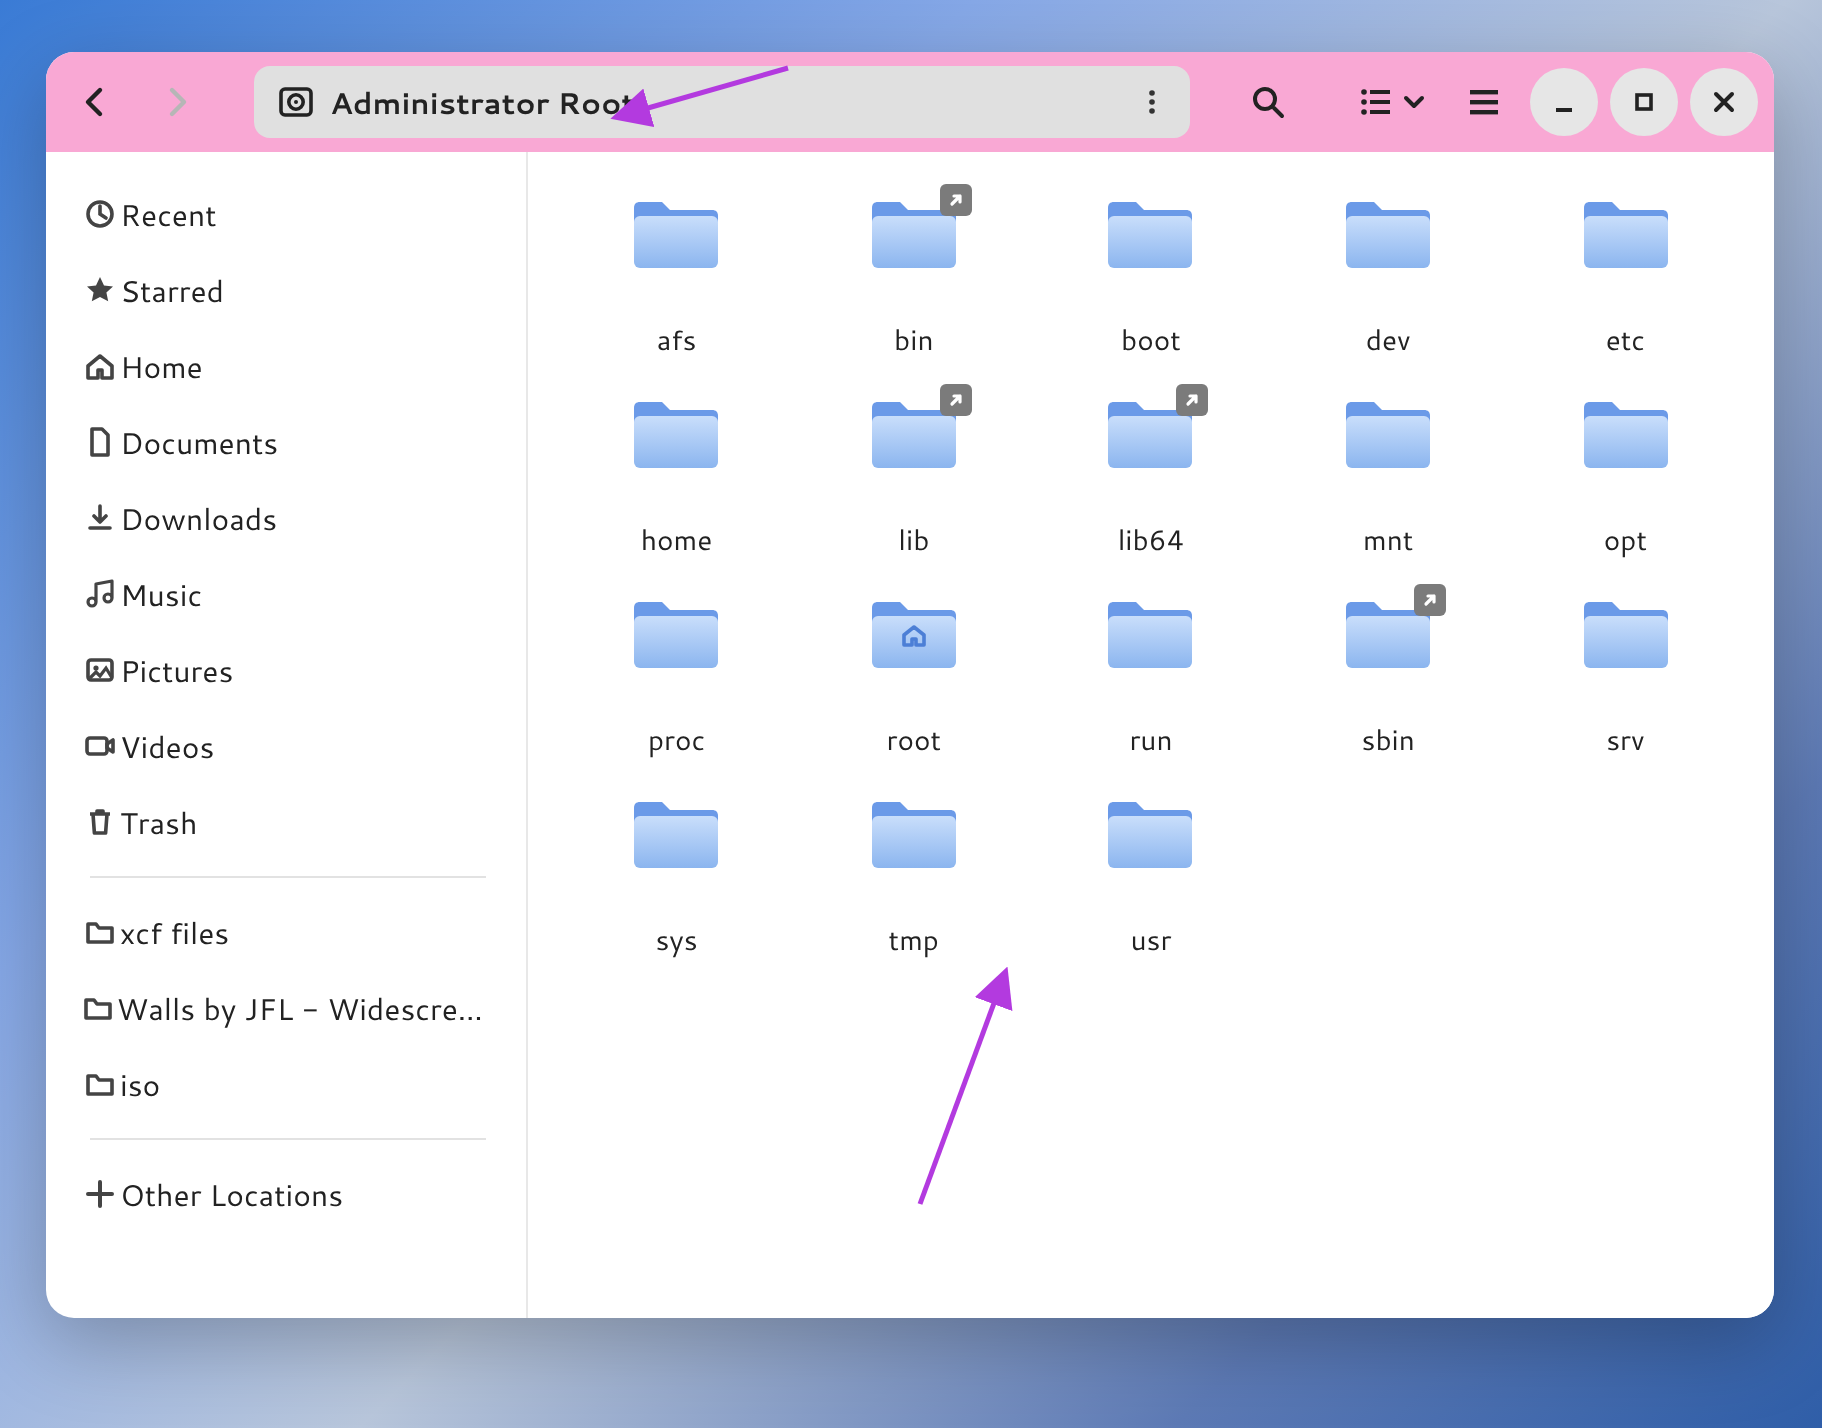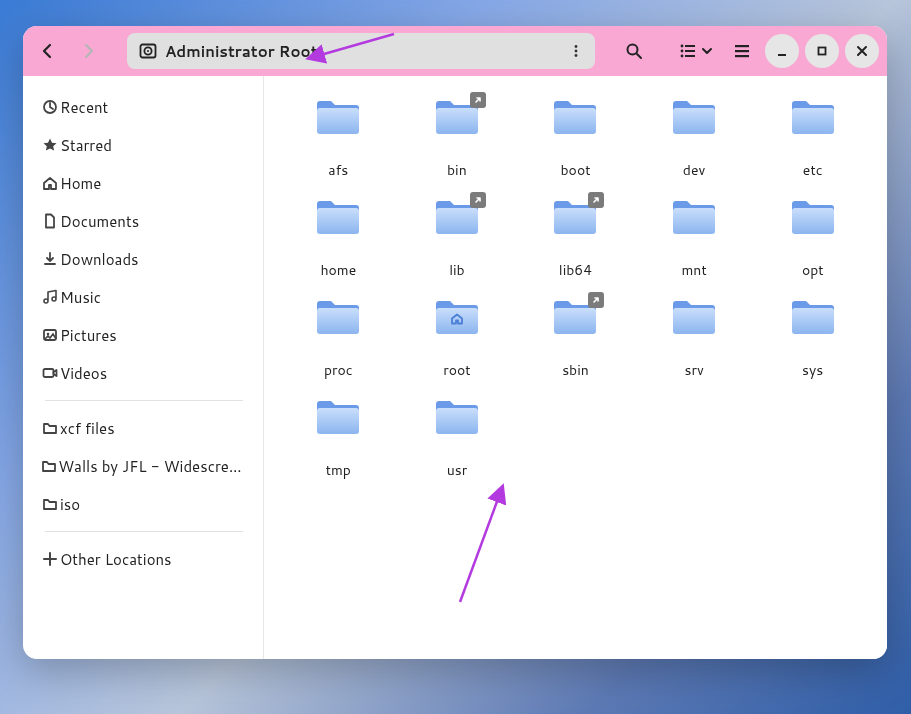--- a/index.html
+++ b/index.html
@@ -224,20 +224,28 @@
           </div>
           <div class="side-item">
             <span class="ico">
               <svg width="16" height="16" viewBox="0 0 16 16">
                 <rect x="1.5" y="4" width="10" height="8" rx="1.5" fill="none" stroke="#444" stroke-width="1.8"></rect>
                 <path d="M11.5 7l3-2v6l-3-2z" fill="none" stroke="#444" stroke-width="1.8" stroke-linejoin="round"></path>
               </svg>
             </span>
             <span class="lbl">Videos</span>
           </div>
+          <div class="side-item">
+            <span class="ico">
+              <svg width="16" height="16" viewBox="0 0 16 16">
+                <path d="M3 4h10M6.5 4V2.5h3V4M4.5 4l.7 9.5h5.6L11.5 4" fill="none" stroke="#444" stroke-width="1.8" stroke-linejoin="round"></path>
+              </svg>
+            </span>
+            <span class="lbl">Trash</span>
+          </div>
         </div>
       <div class="sep"></div>
       <div id="side-bookmarks">
           <div class="side-item">
             <span class="ico">
               <svg width="16" height="16" viewBox="0 0 16 16">
                 <path d="M2 4h4l1.5 2H14v7H2z" fill="none" stroke="#444" stroke-width="1.8" stroke-linejoin="round"></path>
               </svg>
             </span>
             <span class="lbl">xcf files</span>
@@ -434,20 +442,33 @@
                     <stop offset="0" stop-color="#c9defb"></stop>
                     <stop offset="1" stop-color="#8bb5ef"></stop>
                   </linearGradient>
                 </defs>
                 <path d="M2 6c0-2 1-3 3-3h11l4 4h21c2 0 3 1 3 3v3H2z" fill="#6b9ae8"></path>
                 <rect x="2" y="10" width="42" height="26" rx="3" fill="url(#fg)"></rect>
               </svg><span class="home-glyph"><svg width="14" height="14" viewBox="0 0 14 14">
                   <path d="M2 7l5-4 5 4v5H8V9H6v3H2z" fill="none" stroke="#4c7fd6" stroke-width="1.8" stroke-linejoin="round"></path>
                 </svg></span></div>
             <div class="fname">root</div>
+          </div>
+          <div class="file">
+            <div class="folder-ic"><svg viewBox="0 0 46 38">
+                <defs>
+                  <linearGradient id="fg" x1="0" y1="0" x2="0" y2="1">
+                    <stop offset="0" stop-color="#c9defb"></stop>
+                    <stop offset="1" stop-color="#8bb5ef"></stop>
+                  </linearGradient>
+                </defs>
+                <path d="M2 6c0-2 1-3 3-3h11l4 4h21c2 0 3 1 3 3v3H2z" fill="#6b9ae8"></path>
+                <rect x="2" y="10" width="42" height="26" rx="3" fill="url(#fg)"></rect>
+              </svg></div>
+            <div class="fname">run</div>
           </div>
           <div class="file">
             <div class="folder-ic"><svg viewBox="0 0 46 38">
                 <defs>
                   <linearGradient id="fg" x1="0" y1="0" x2="0" y2="1">
                     <stop offset="0" stop-color="#c9defb"></stop>
                     <stop offset="1" stop-color="#8bb5ef"></stop>
                   </linearGradient>
                 </defs>
                 <path d="M2 6c0-2 1-3 3-3h11l4 4h21c2 0 3 1 3 3v3H2z" fill="#6b9ae8"></path>

